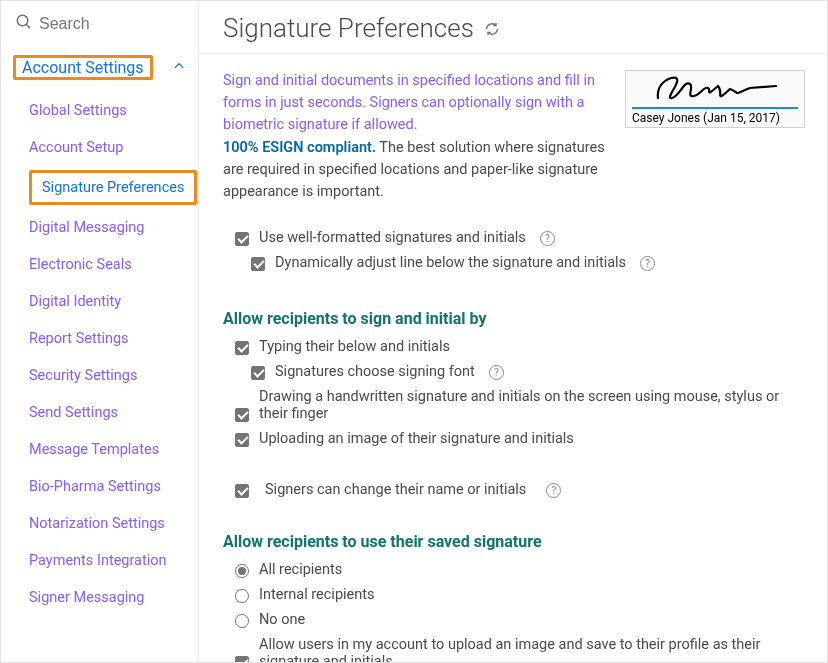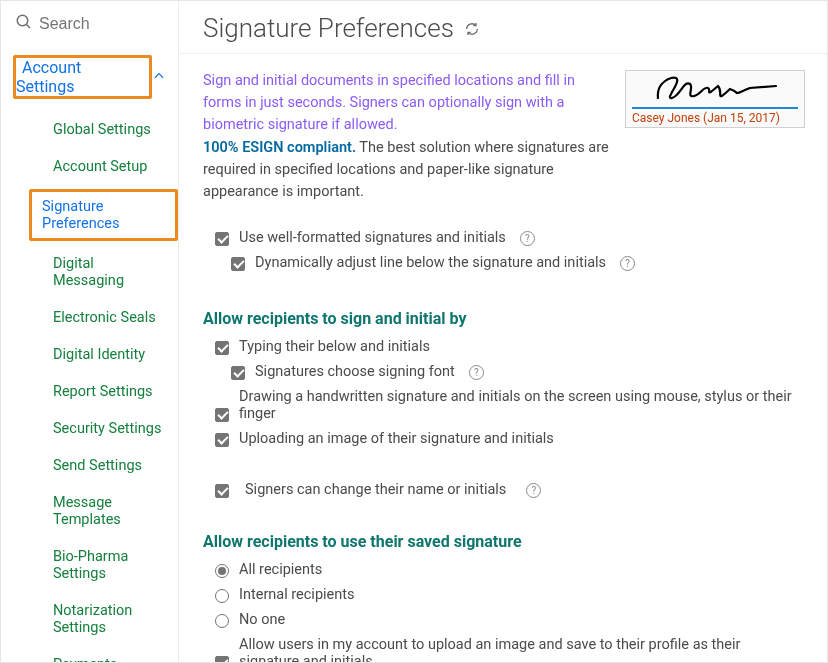--- a/index.html
+++ b/index.html
@@ -8,21 +8,21 @@
     background: #fff;
     width: 828px;
     height: 663px;
     overflow: hidden;
     position: relative;
     box-shadow: 2px 3px 6px rgba(0,0,0,0.25);
     border: 1px solid #e6e6e6;
   }
   .layout { display: flex; height: 100%; }
   .sidebar {
-    width: 178px;
+    width: 198px;
     border-right: 1px solid #ececec;
     background: #fff;
     flex-shrink: 0;
   }
   .search-wrap {
     display: flex;
     align-items: center;
     padding: 8px 10px 8px 14px;
     height: 46px;
   }
@@ -49,23 +49,23 @@
     color: #1373e6;
     padding: 4px 6px;
   }
   .caret svg { width:14px; height:14px; stroke:#1373e6; fill:none; stroke-width:2;}
   .highlight-box {
     border: 3px solid #ea8a1f;
     border-radius: 2px;
     display: inline-block;
   }
   .sidebar-item {
-    padding: 10px 10px 10px 52px;
+    padding: 10px 10px 10px 28px;
     font-size: 14.5px;
-    color: #15803d;
+    color: #8b5cf6;
     cursor: pointer;
   }
   .sidebar-item.active {
     color: #1473e6;
   }
   .sidebar-item-wrap {
     padding: 4px 0 4px 28px;
   }
   .sidebar-item-wrap .sidebar-item { padding: 6px 10px; }
   .main {
@@ -95,21 +95,21 @@
     border: 1px solid #d0d0d0;
     background: #fafafa;
     display:flex;
     flex-direction:column;
     justify-content:flex-end;
     padding:0 6px 2px 6px;
     flex-shrink:0;
   }
   .sig-svg-wrap { flex:1; display:flex; align-items:center; justify-content:center; border-bottom:2px solid #1a8bd8; }
   .sig-svg-wrap svg { width:130px; height:34px; }
-  .sig-name { font-size:12px; color:#c2410c; text-align:left; padding-top:2px;}
+  .sig-name { font-size:12px; color:#000000; text-align:left; padding-top:2px;}
   .compliant { font-size:14.5px; line-height:1.5; margin-top:2px;}
   .compliant b { color:#0369a1; font-weight:600;}
   .option-block { margin-top:22px; }
   .option-row {
     display:flex;
     align-items:flex-end;
     gap:10px;
     padding:4px 12px;
     font-size:14.5px;
     color:#4b4b4b;

